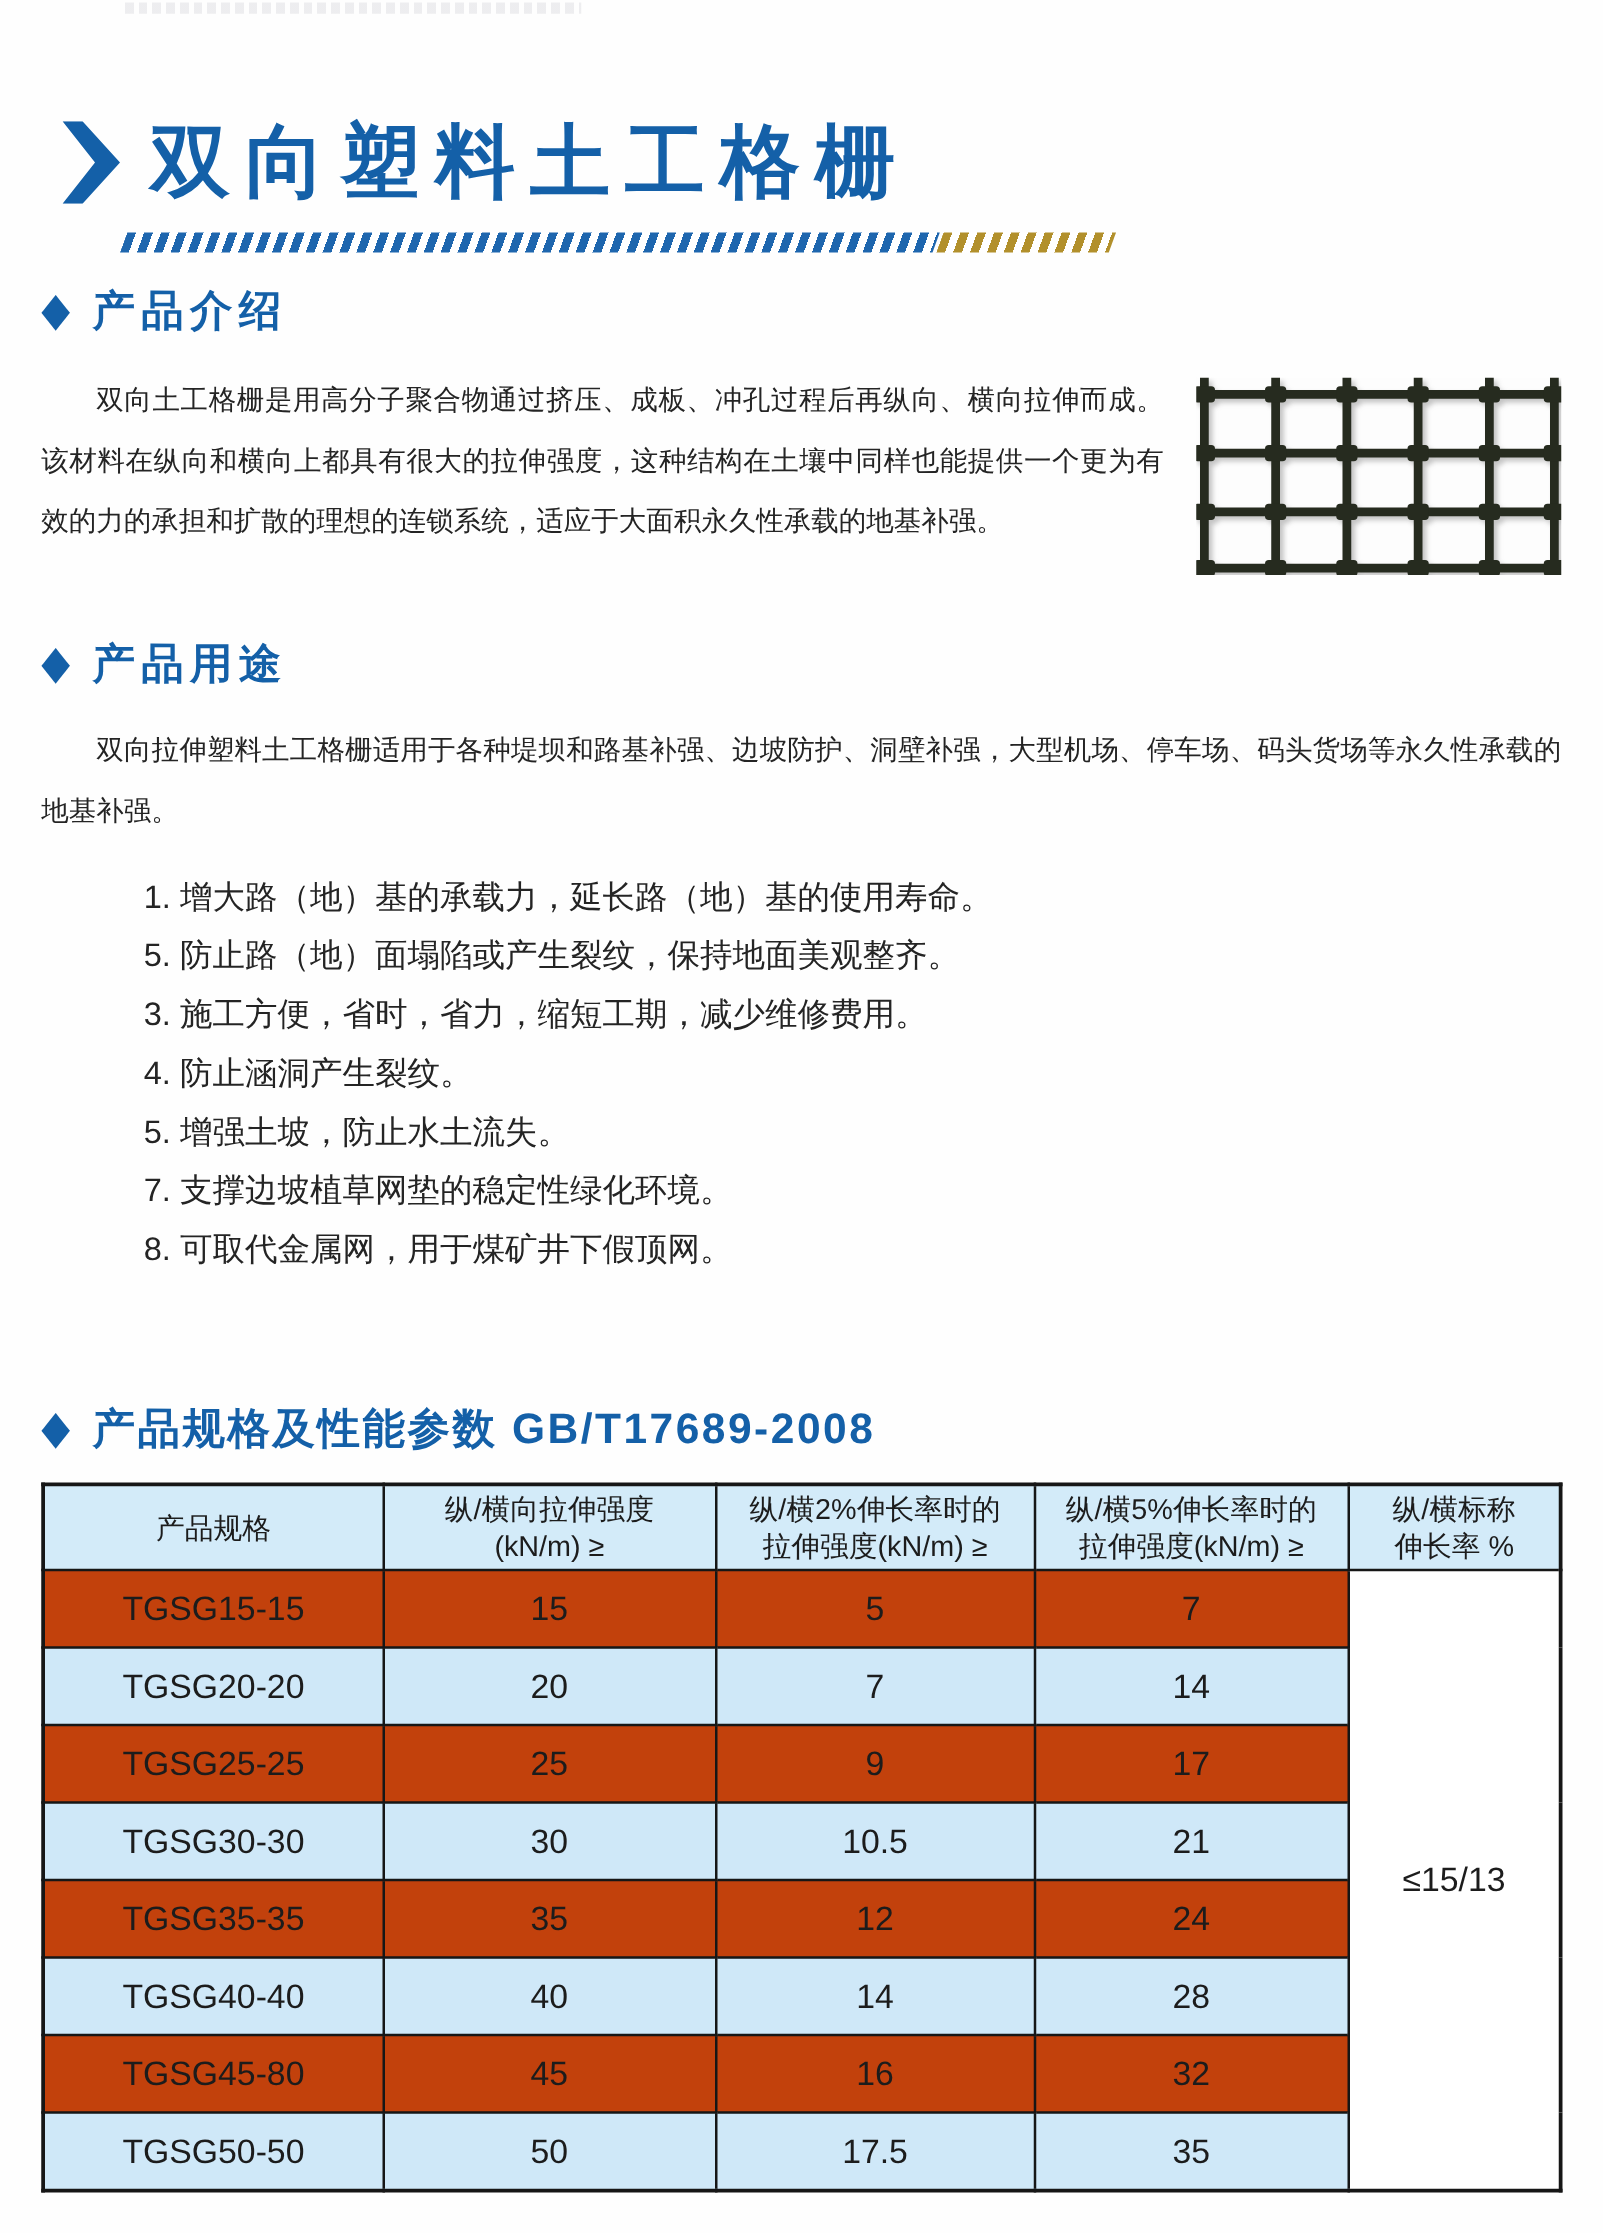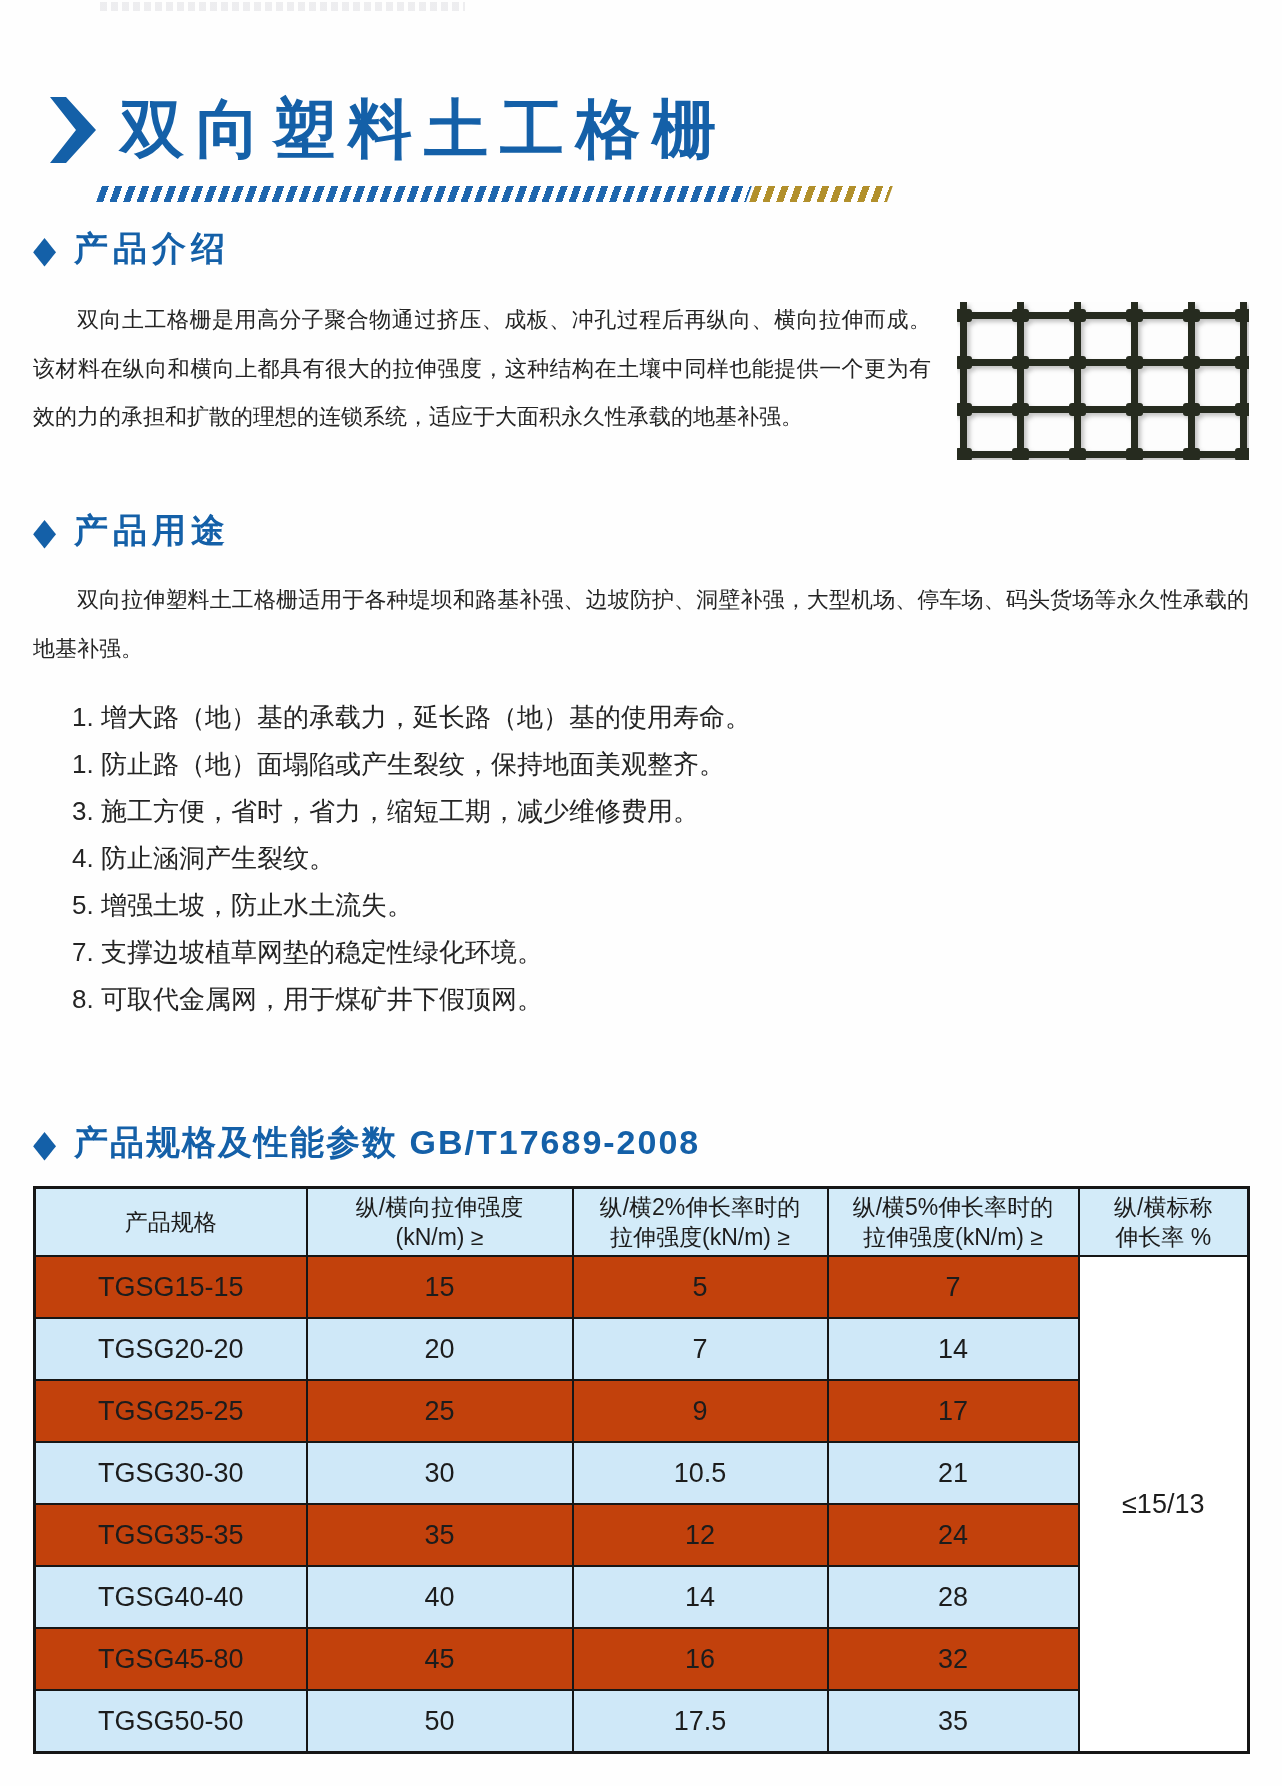--- a/index.html
+++ b/index.html
@@ -42,21 +42,21 @@
     text-indent:2em;color:#242424;
   }
   
   .photo{
     float:right;width:292px;height:158px;margin:6px 0 10px 26px;
     background:#fdfdfd;
   }
   .photo svg{display:block;width:100%;height:100%;}
   
   .uses-list{position:absolute;left:72px;top:694px;width:1150px;}
-  .uses-list .item{font-size:26px;line-height:47px;color:#242424;}
+  .uses-list .item{font-size:26px;line-height:47px;color:#242424;margin-left:43px;}
   
   .tbl-wrap{position:absolute;left:33px;top:1186px;}
   table.spec{
     border-collapse:collapse;table-layout:fixed;width:1214px;
     border:3px solid #161616;
   }
   table.spec th,table.spec td{
     border:2px solid #161616;text-align:center;vertical-align:middle;
     padding:0;color:#1c1c1c;
   }
@@ -142,21 +142,21 @@
 
 <div class="sec" style="top:508px;">
   <span class="diamond">◆</span>
   <h2 class="sec-heading">产品用途</h2>
 </div>
 
 <div class="para" style="top:576px;">双向拉伸塑料土工格栅适用于各种堤坝和路基补强、边坡防护、洞壁补强，大型机场、停车场、码头货场等永久性承载的地基补强。</div>
 
 <div class="uses-list">
   <div class="item">1. 增大路（地）基的承载力，延长路（地）基的使用寿命。</div>
-  <div class="item">1. 防止路（地）面塌陷或产生裂纹，保持地面美观整齐。</div>
+  <div class="item">5. 防止路（地）面塌陷或产生裂纹，保持地面美观整齐。</div>
   <div class="item">3. 施工方便，省时，省力，缩短工期，减少维修费用。</div>
   <div class="item">4. 防止涵洞产生裂纹。</div>
   <div class="item">5. 增强土坡，防止水土流失。</div>
   <div class="item">7. 支撑边坡植草网垫的稳定性绿化环境。</div>
   <div class="item">8. 可取代金属网，用于煤矿井下假顶网。</div>
 </div>
 
 <div class="sec" style="top:1120px;">
   <span class="diamond">◆</span>
   <h2 class="sec-heading" style="letter-spacing:2px;">产品规格及性能参数 GB/T17689-2008</h2>

